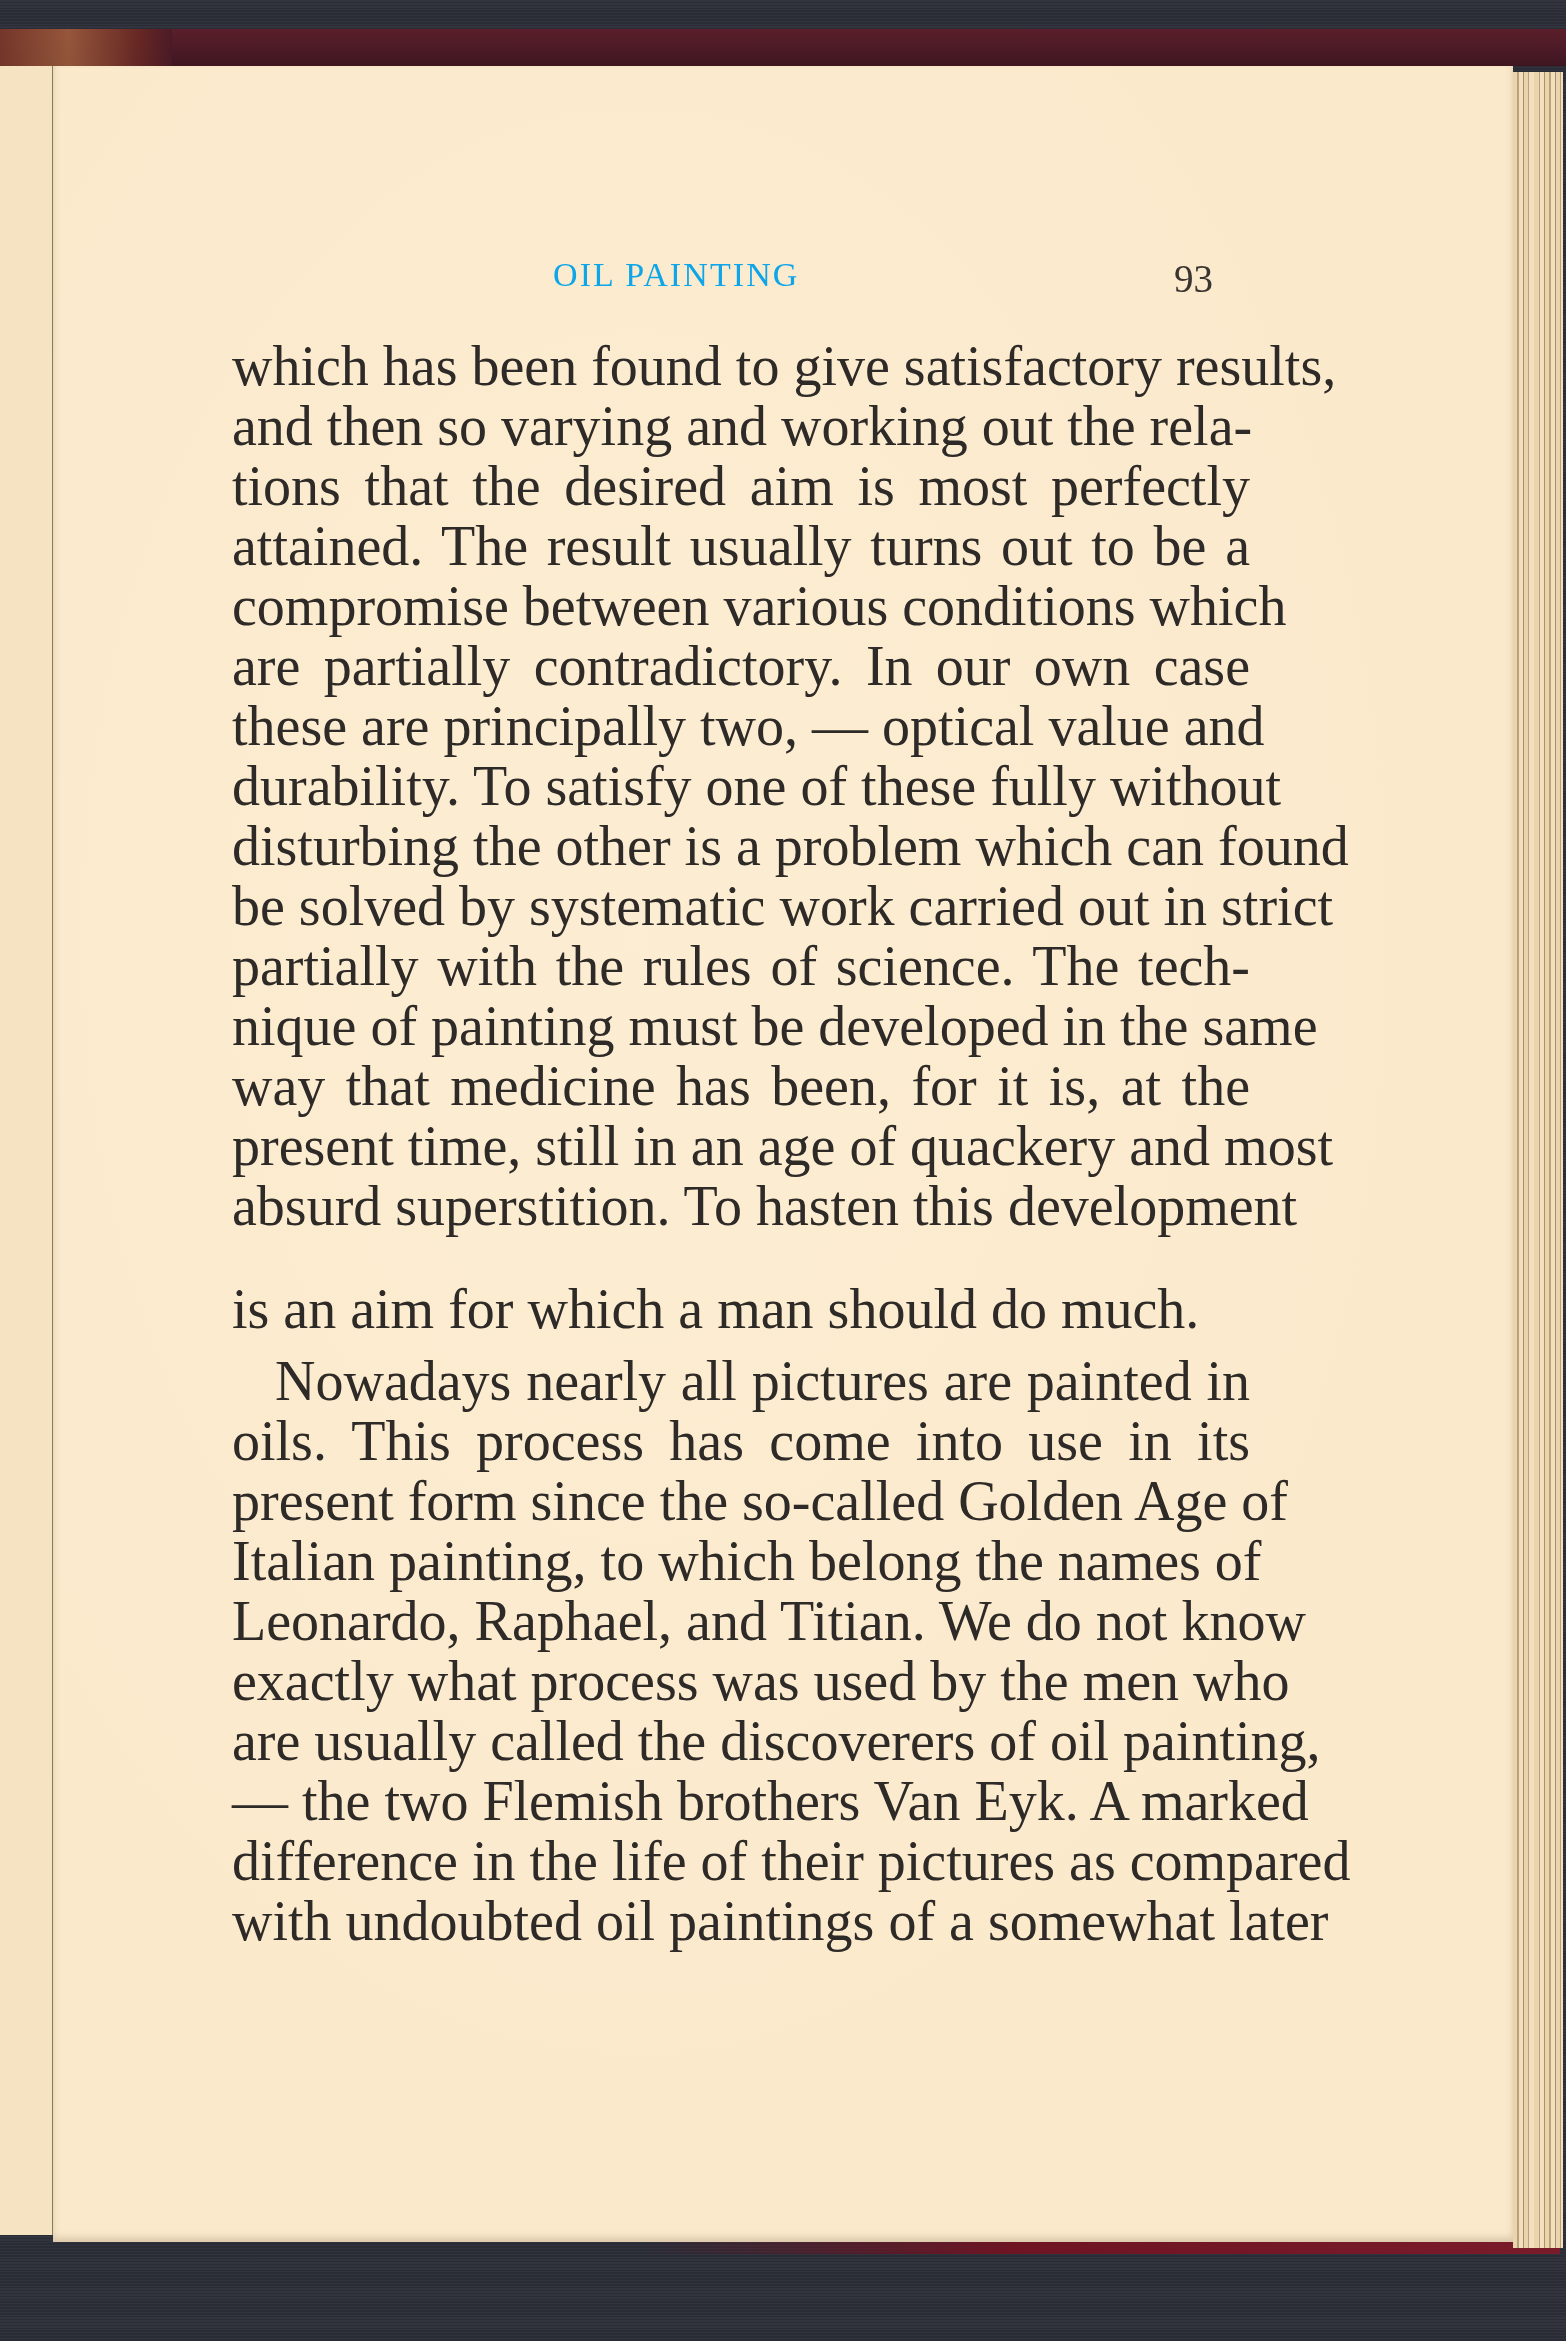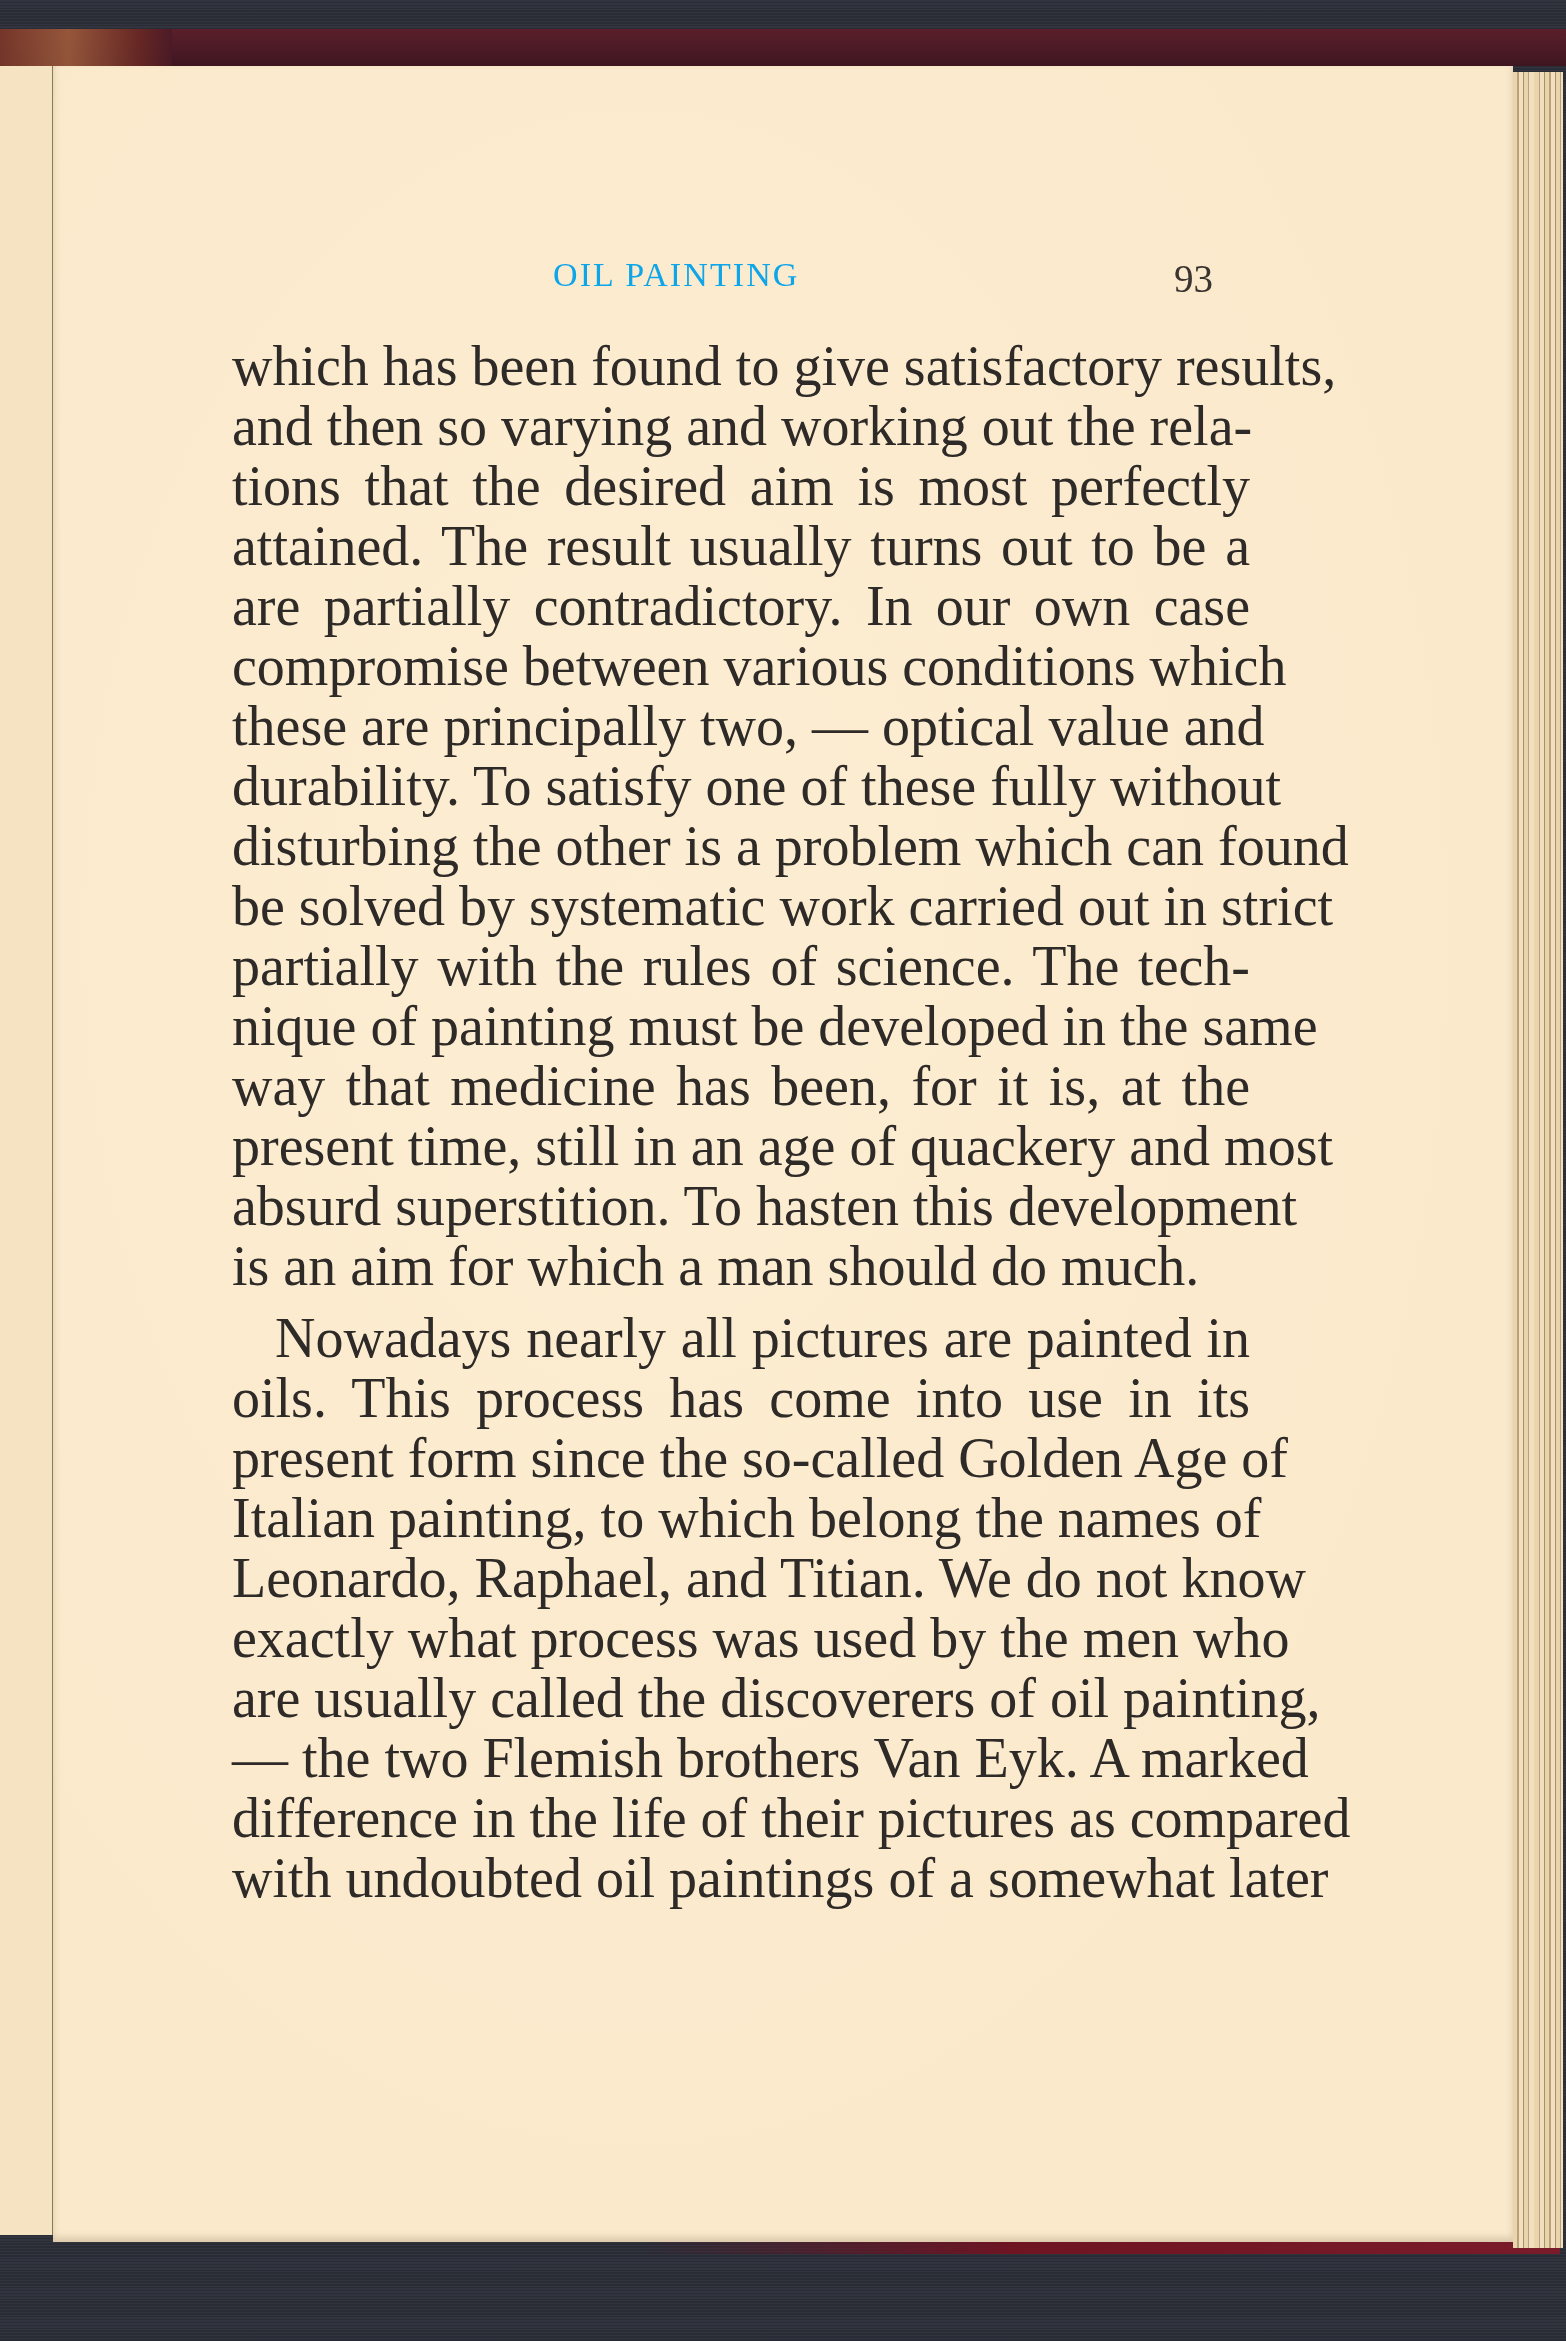--- a/index.html
+++ b/index.html
@@ -46,21 +46,21 @@
       font-size: 39px; color: #3a3530; text-align: center;
     }
     .text-block {
       position: absolute; left: 232px; top: 336px; width: 1018px;
       color: #2e2a27; font-size: 56px; line-height: 60px;
     }
     .line {
       display: block; text-align: justify; text-align-last: justify;
       white-space: nowrap; height: 60px;
     }
-    .line.last { text-align-last: left; }
+    .line.last { text-align-last: left; margin-top: 43px; }
     .line.indent { padding-left: 43px; }
     .paragraph-2 { margin-top: 12px; }
   </style>
 </head>
 <body>
 
 <div class="binding-top">
   <div class="fray"></div>
 </div>
 <div class="binding-bottom"></div>
@@ -71,22 +71,22 @@
 
 <div class="running-head">OIL PAINTING</div>
 <div class="page-number">93</div>
 
 <div class="text-block">
   <div class="paragraph">
     <span class="line">which has been found to give satisfactory results,</span>
     <span class="line">and then so varying and working out the rela-</span>
     <span class="line">tions that the desired aim is most perfectly</span>
     <span class="line">attained. The result usually turns out to be a</span>
+    <span class="line">compromise between various conditions which</span>
     <span class="line">are partially contradictory. In our own case</span>
-    <span class="line">compromise between various conditions which</span>
     <span class="line">these are principally two, — optical value and</span>
     <span class="line">durability. To satisfy one of these fully without</span>
     <span class="line">disturbing the other is a problem which can found</span>
     <span class="line">be solved by systematic work carried out in strict</span>
     <span class="line">partially with the rules of science. The tech-</span>
     <span class="line">nique of painting must be developed in the same</span>
     <span class="line">way that medicine has been, for it is, at the</span>
     <span class="line">present time, still in an age of quackery and most</span>
     <span class="line">absurd superstition. To hasten this development</span>
     <span class="line last">is an aim for which a man should do much.</span>

